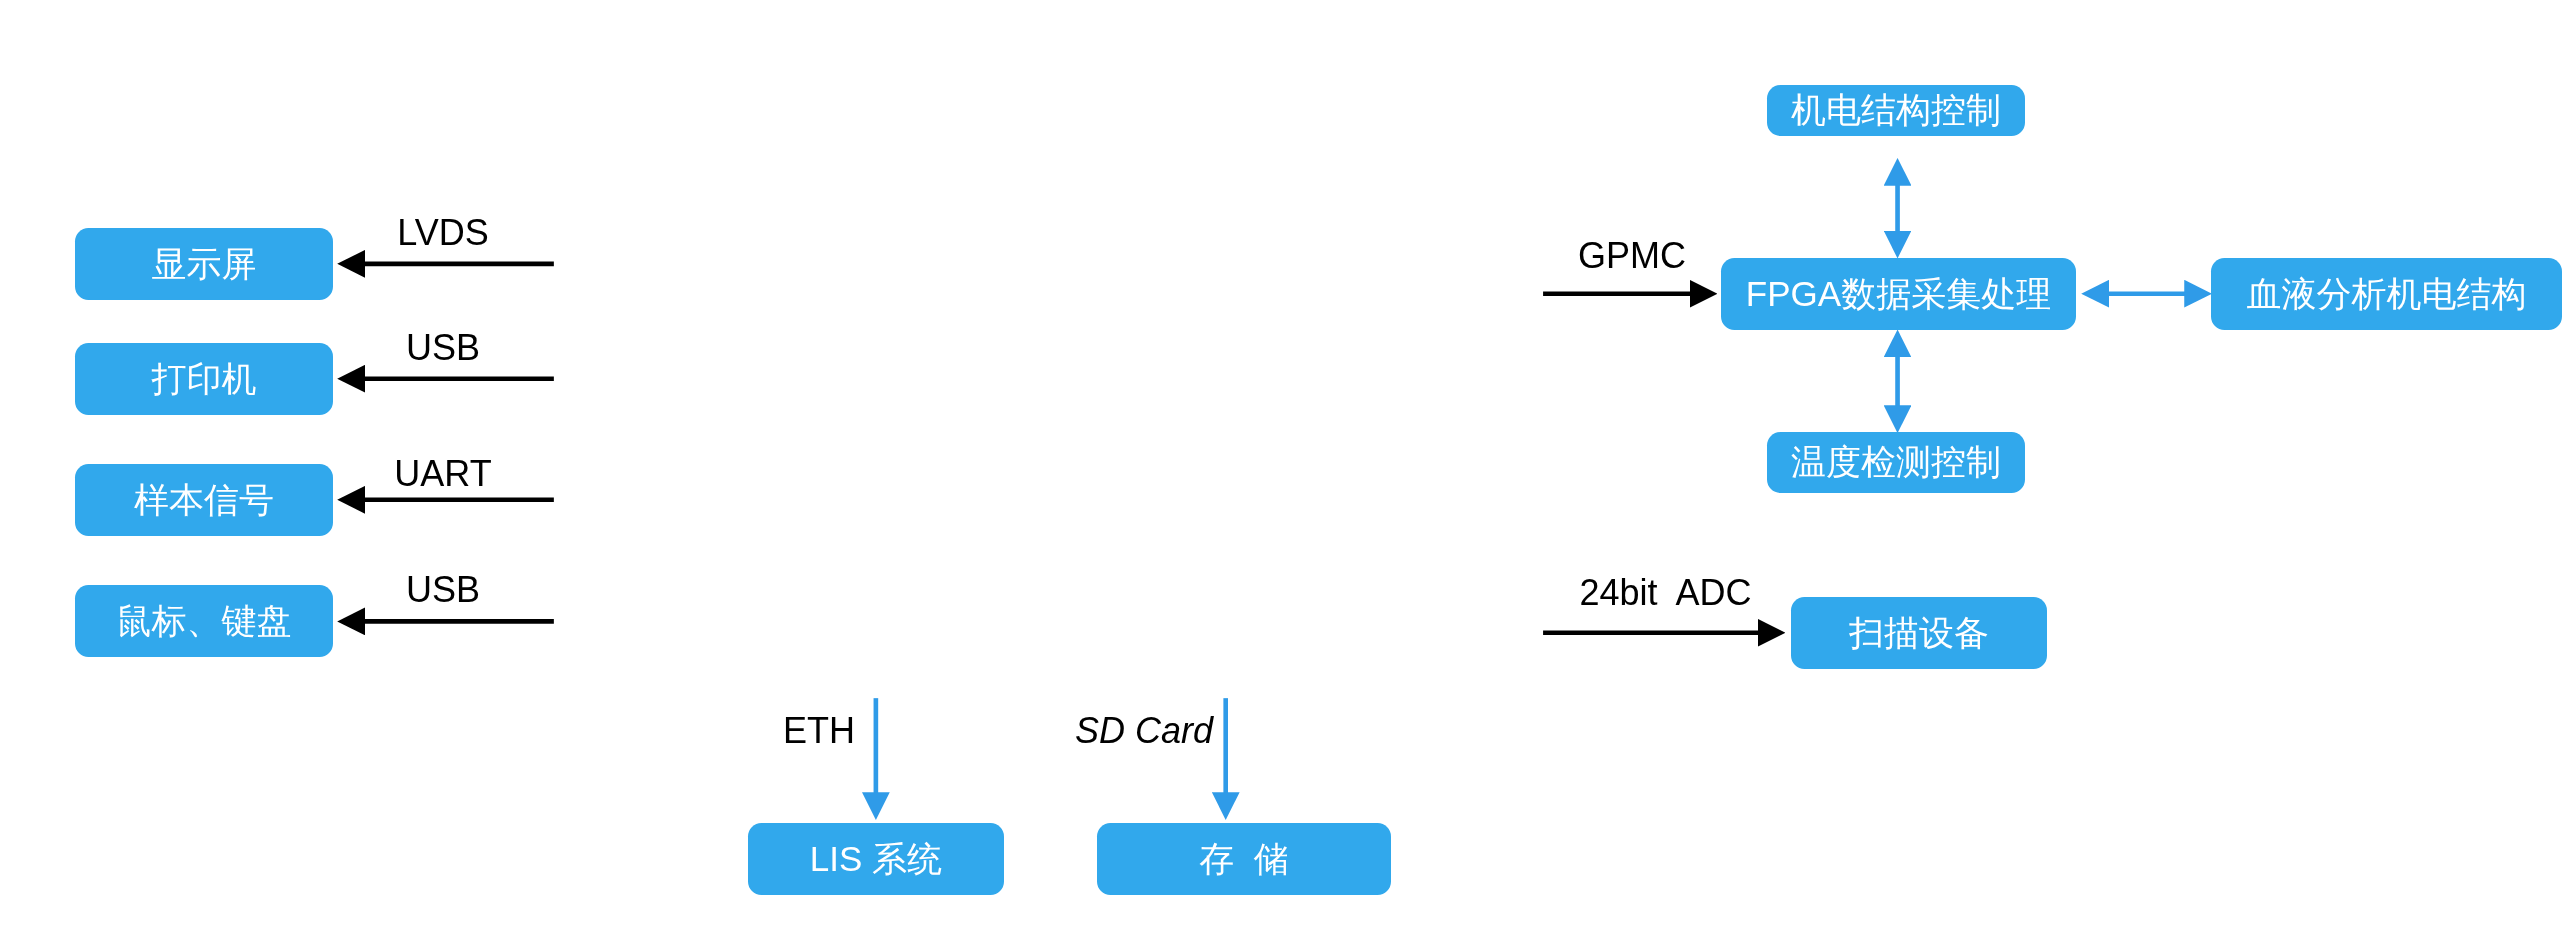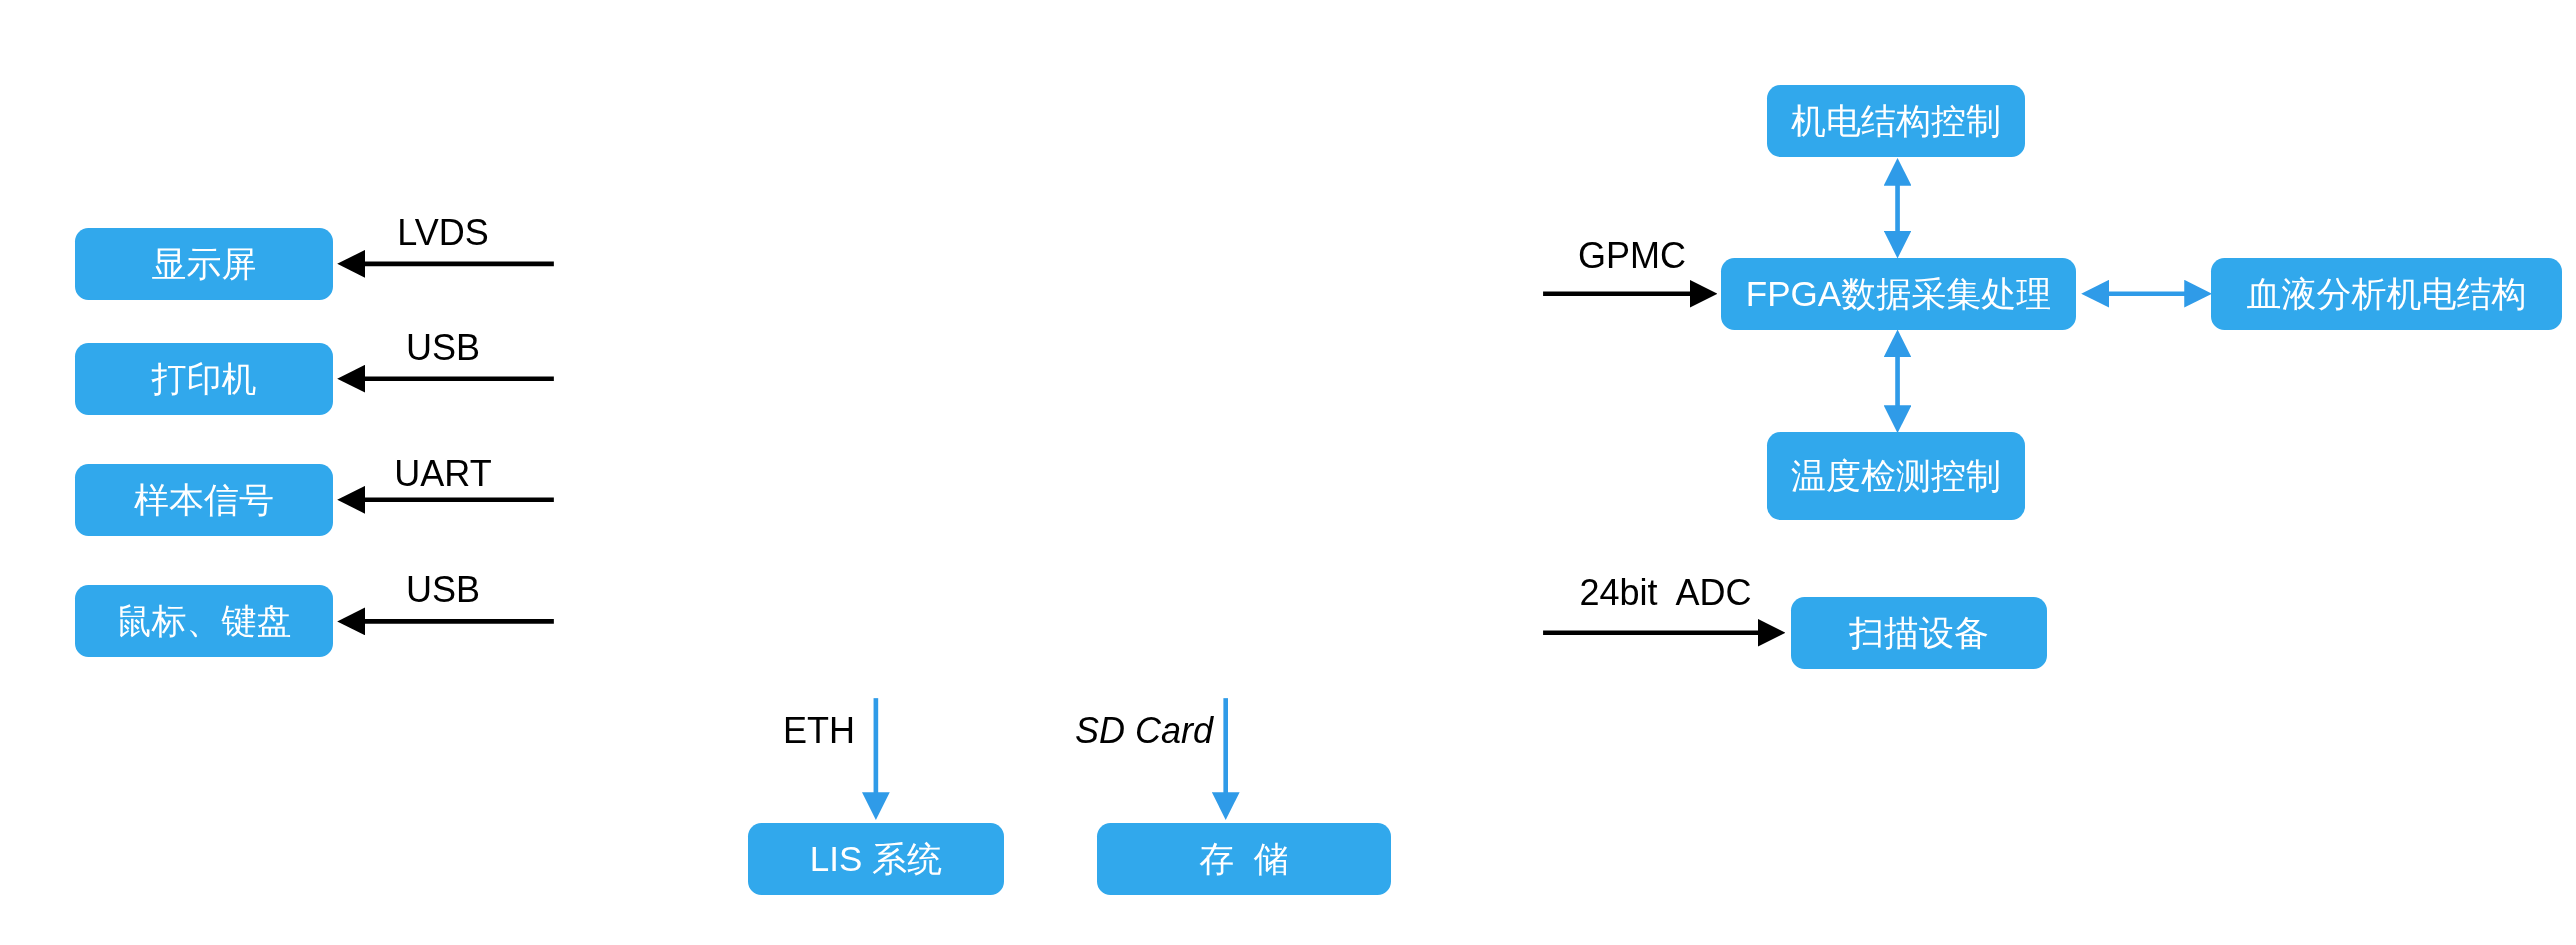--- a/index.html
+++ b/index.html
@@ -64,22 +64,22 @@
   .pos-scanner {left:75px;top:464px;width:258px;height:72px;}
   .pos-mouse   {left:75px;top:585px;width:258px;height:72px;}
 
   .pos-lvds {left:332px;width:222px;top:215px;}
   .pos-usb1 {left:332px;width:222px;top:330px;}
   .pos-uart {left:332px;width:222px;top:456px;}
   .pos-usb2 {left:332px;width:222px;top:572px;}
 
   .pos-gpmc {left:1543px;width:178px;top:238px;}
   .pos-fpga {left:1721px;top:258px;width:355px;height:72px;}
-  .pos-mech {left:1767px;top:85px;width:258px;height:72px;}
-  .pos-temp {left:1767px;top:432px;width:258px;height:88px;}
+  .pos-mech {left:1767px;top:85px;width:258px;height:51px;}
+  .pos-temp {left:1767px;top:432px;width:258px;height:61px;}
   .pos-bloodmech {left:2211px;top:258px;width:351px;height:72px;}
 
   .pos-adc {left:1543px;width:245px;top:575px;}
   .pos-sample {left:1791px;top:597px;width:256px;height:72px;}
 
   .pos-eth {left:726px;width:129px;top:713px;}
   .pos-lis {left:748px;top:823px;width:256px;height:72px;}
   .pos-sd  {left:1061px;width:152px;top:713px;font-style:italic;}
   .pos-storage {left:1097px;top:823px;width:294px;height:72px;}
 </style>

